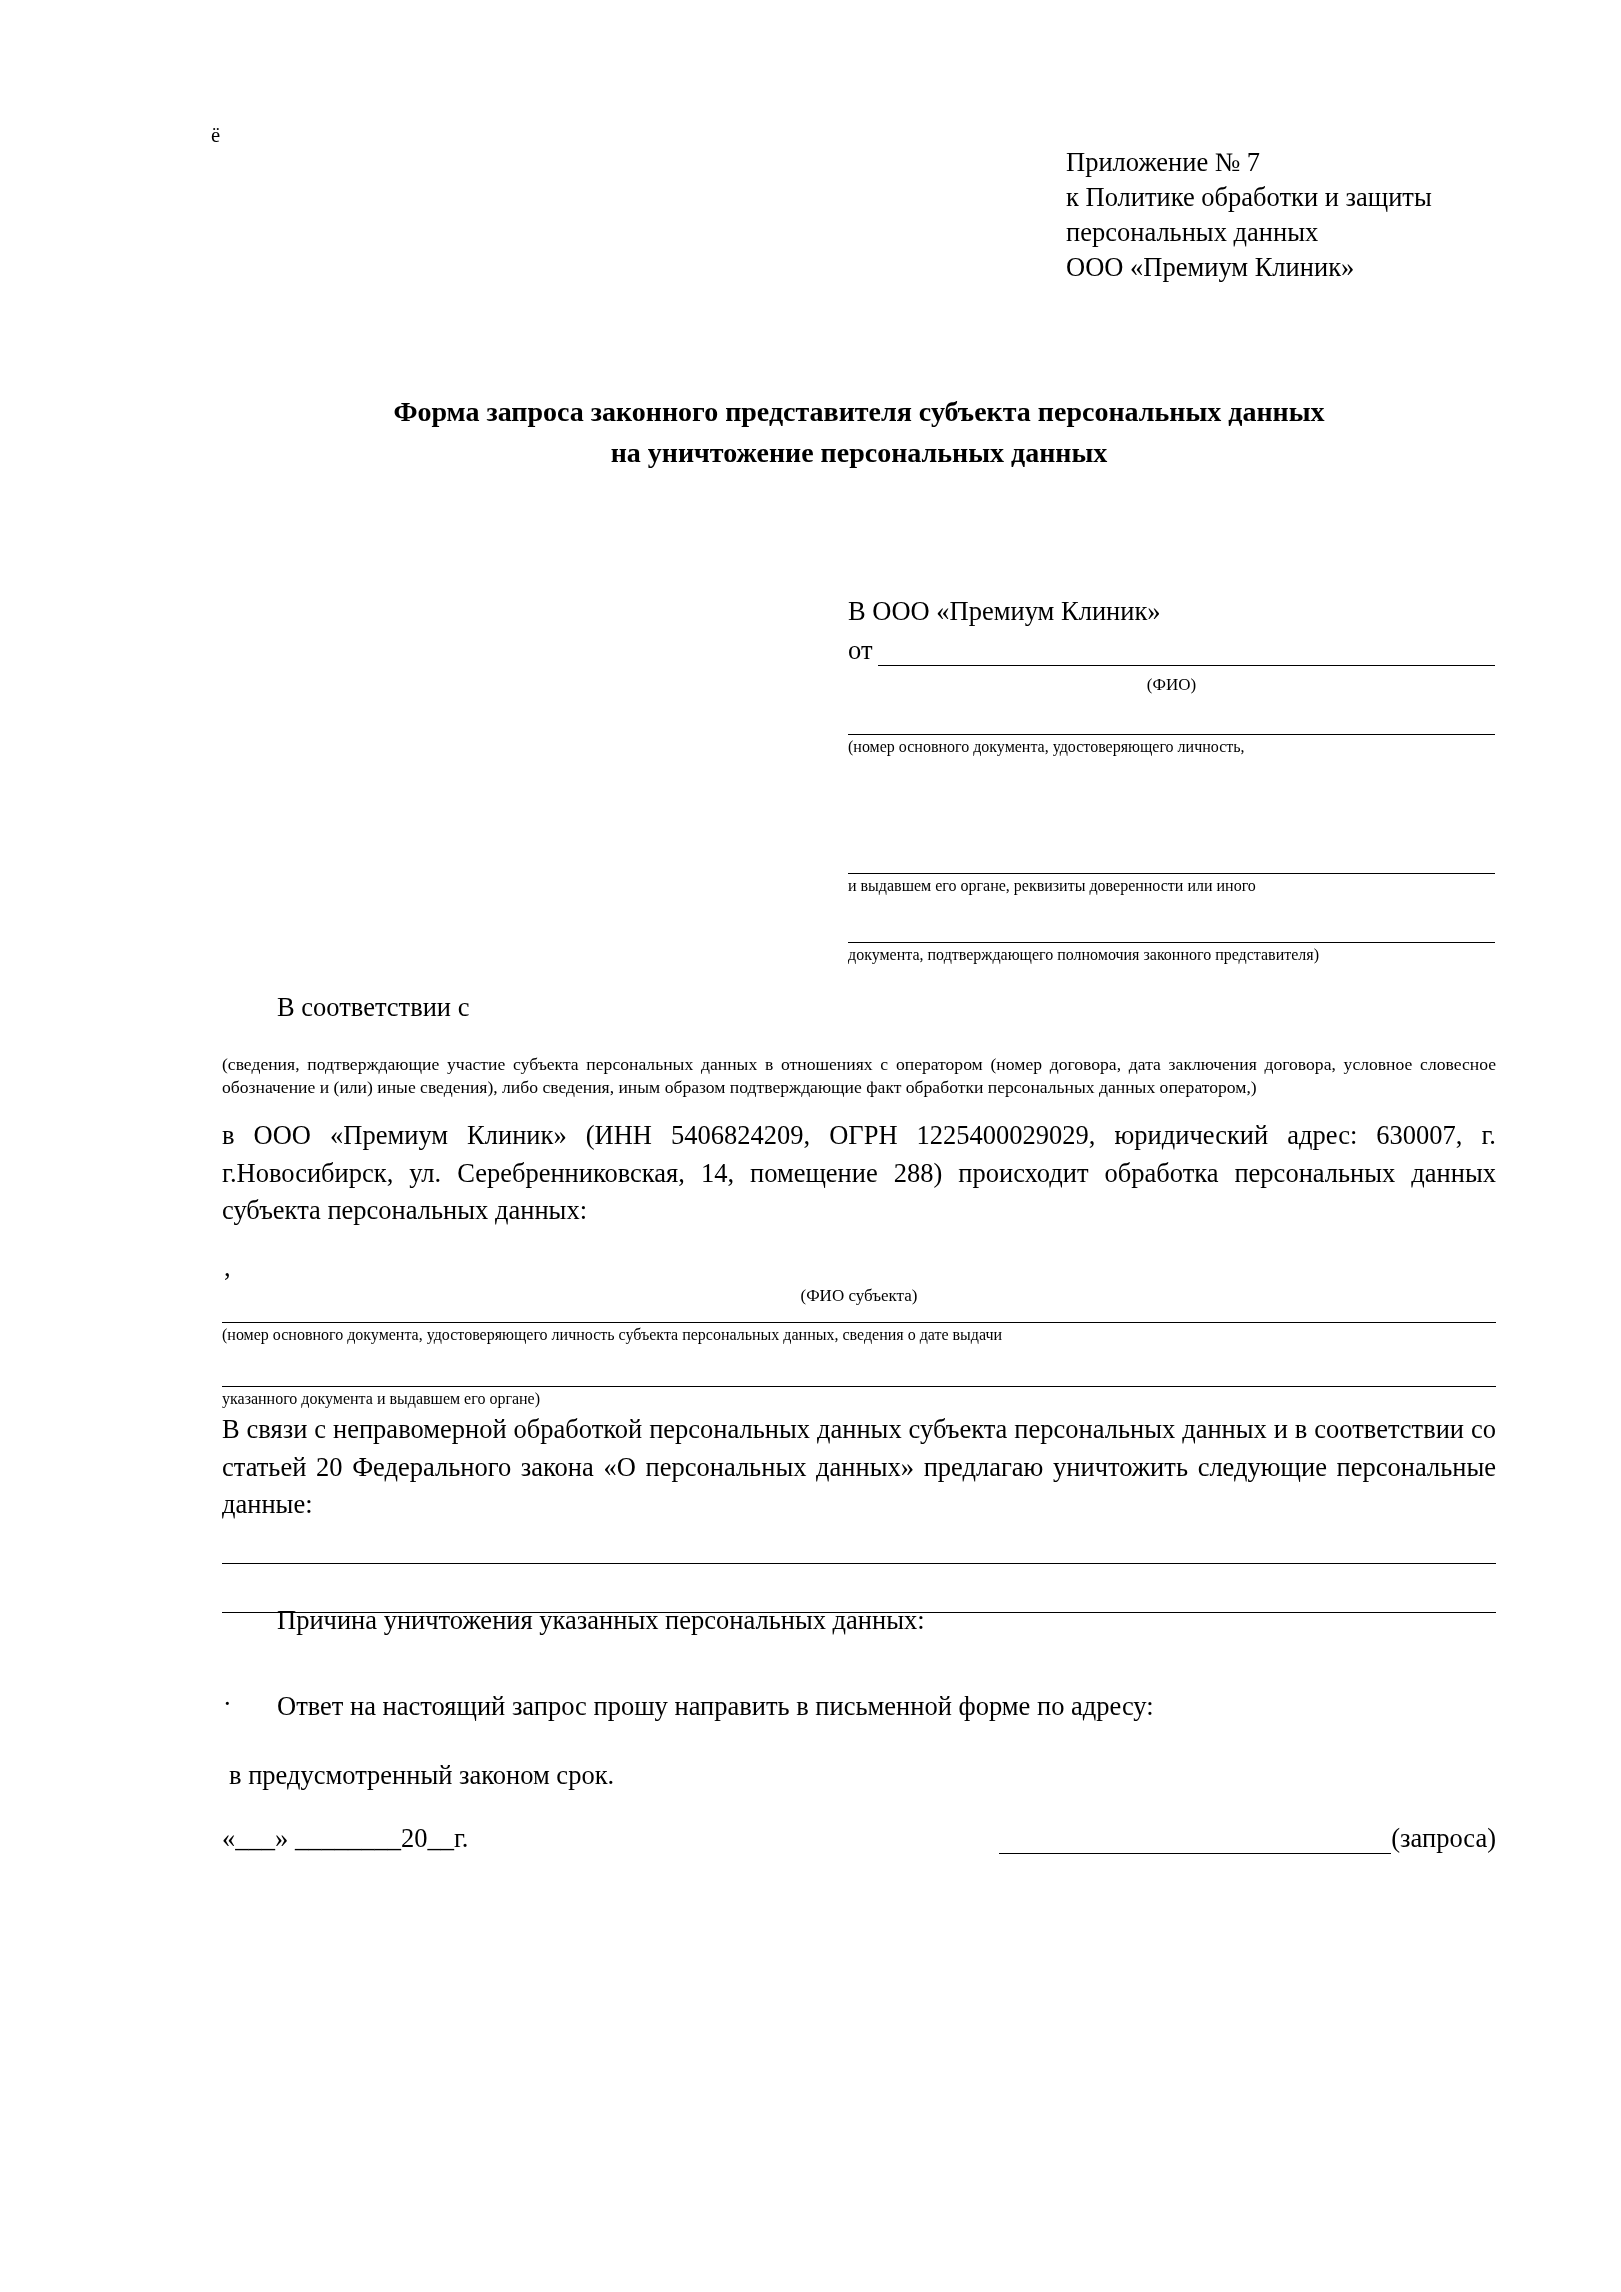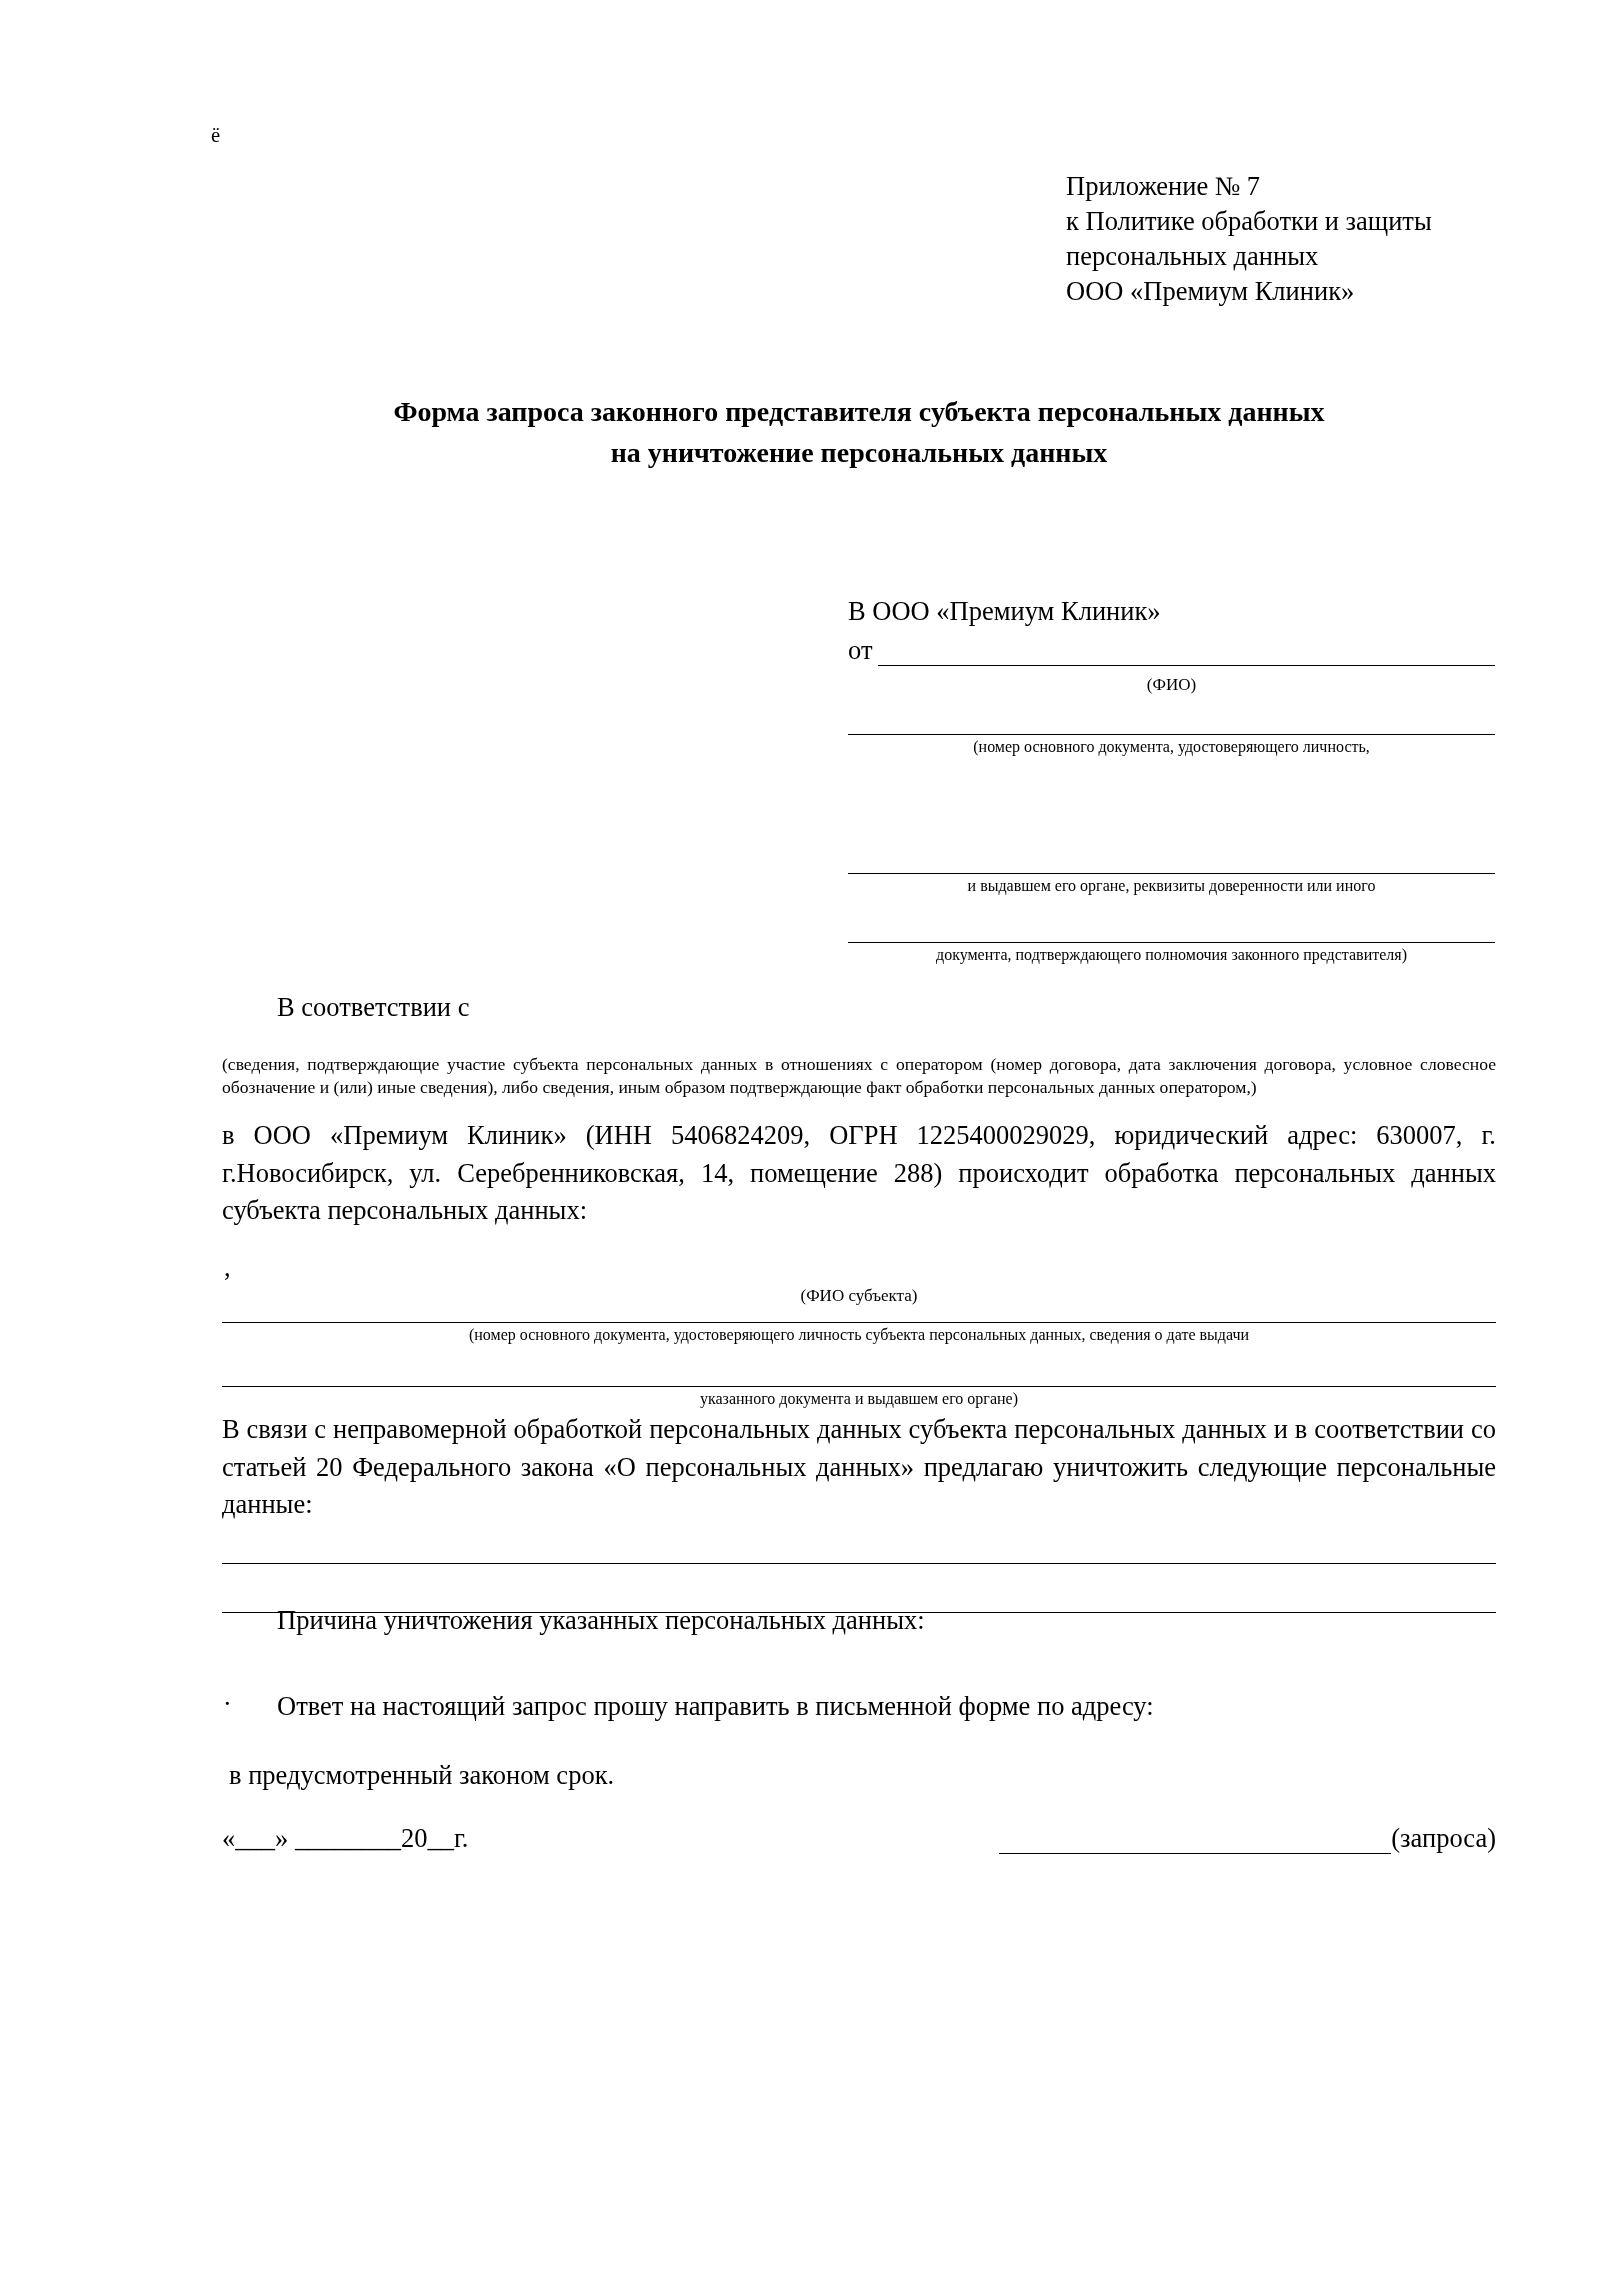--- a/index.html
+++ b/index.html
@@ -30,21 +30,20 @@
     line-height: 1;
     font-family: "Liberation Serif", serif;
   }
   .header-block {
     position: absolute;
     left: 1066px;
     top: 145px;
     width: 510px;
     font-size: 26.5px;
     line-height: 1.32;
-    margin-top: 24px;
   }
   .title-block {
     position: absolute;
     left: 222px;
     top: 392px;
     width: 1274px;
     text-align: center;
     font-weight: bold;
     font-size: 28px;
     line-height: 1.45;
@@ -78,21 +77,20 @@
     width: 100%;
   }
   .cap {
     font-size: 17px;
     text-align: center;
     line-height: 1.25;
     margin-top: 2px;
   }
   .cap-sm {
     font-size: 16px;
-    text-align: center;
     line-height: 1.25;
     margin-top: 2px;
   }
   .rightcol {
     position: absolute;
     left: 848px;
     width: 647px;
   }
   .body-text {
     font-size: 26.5px;

